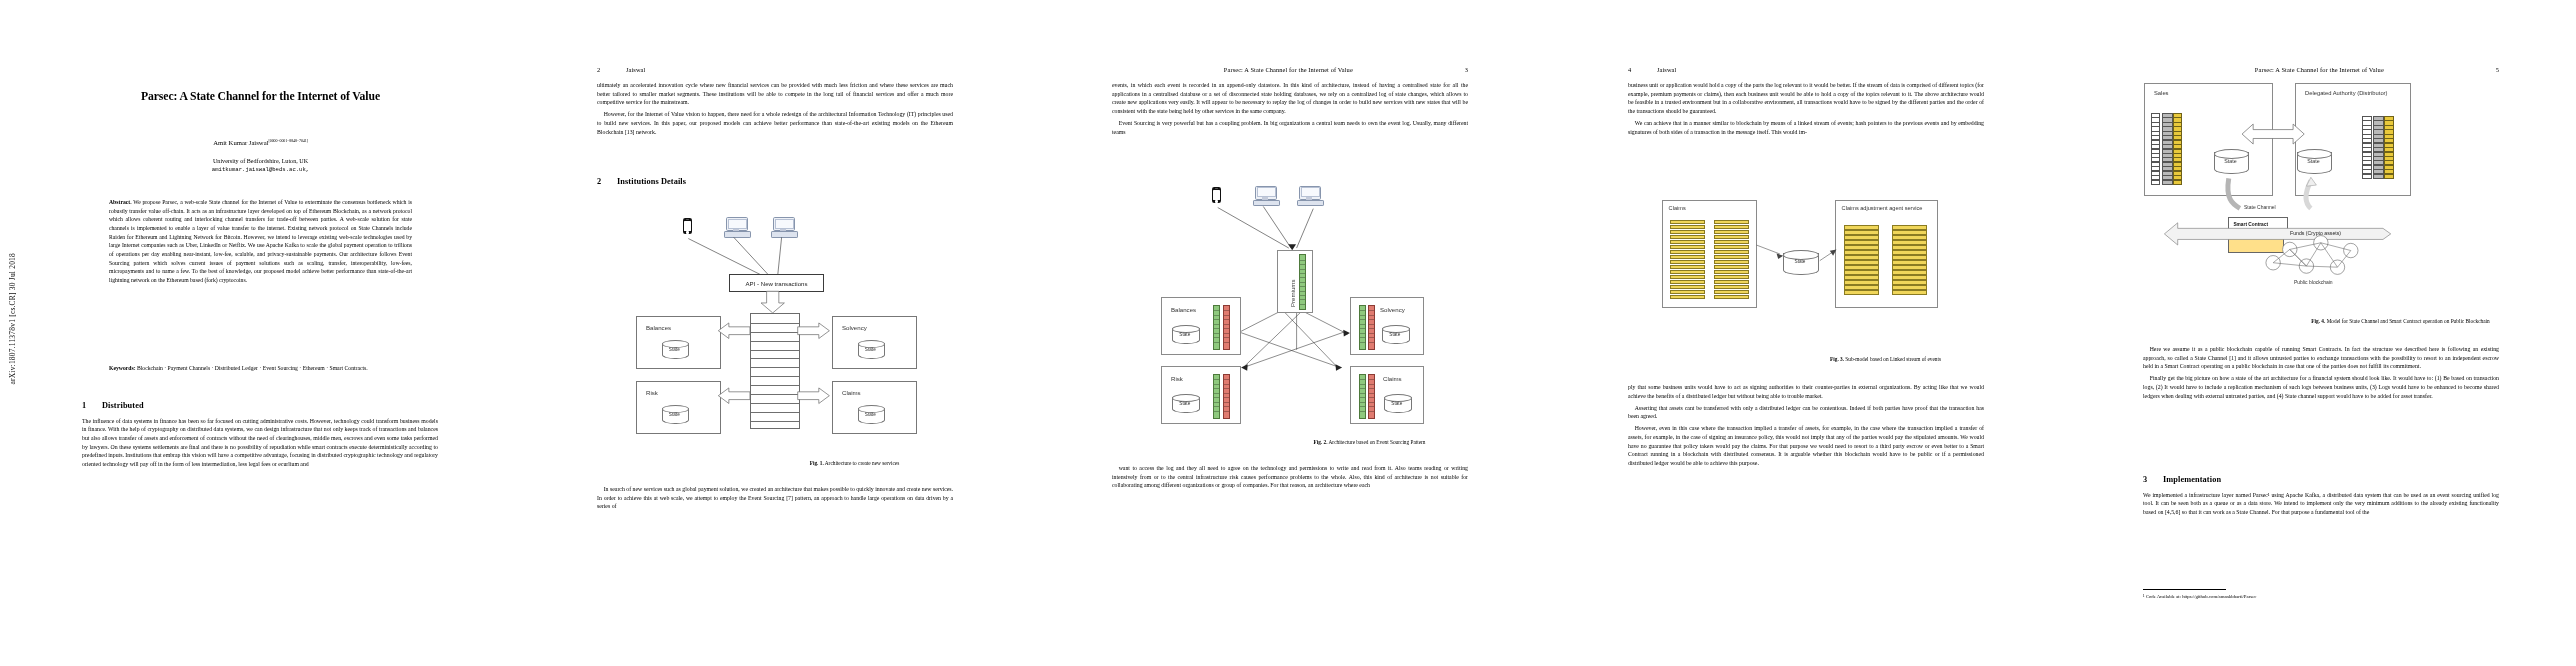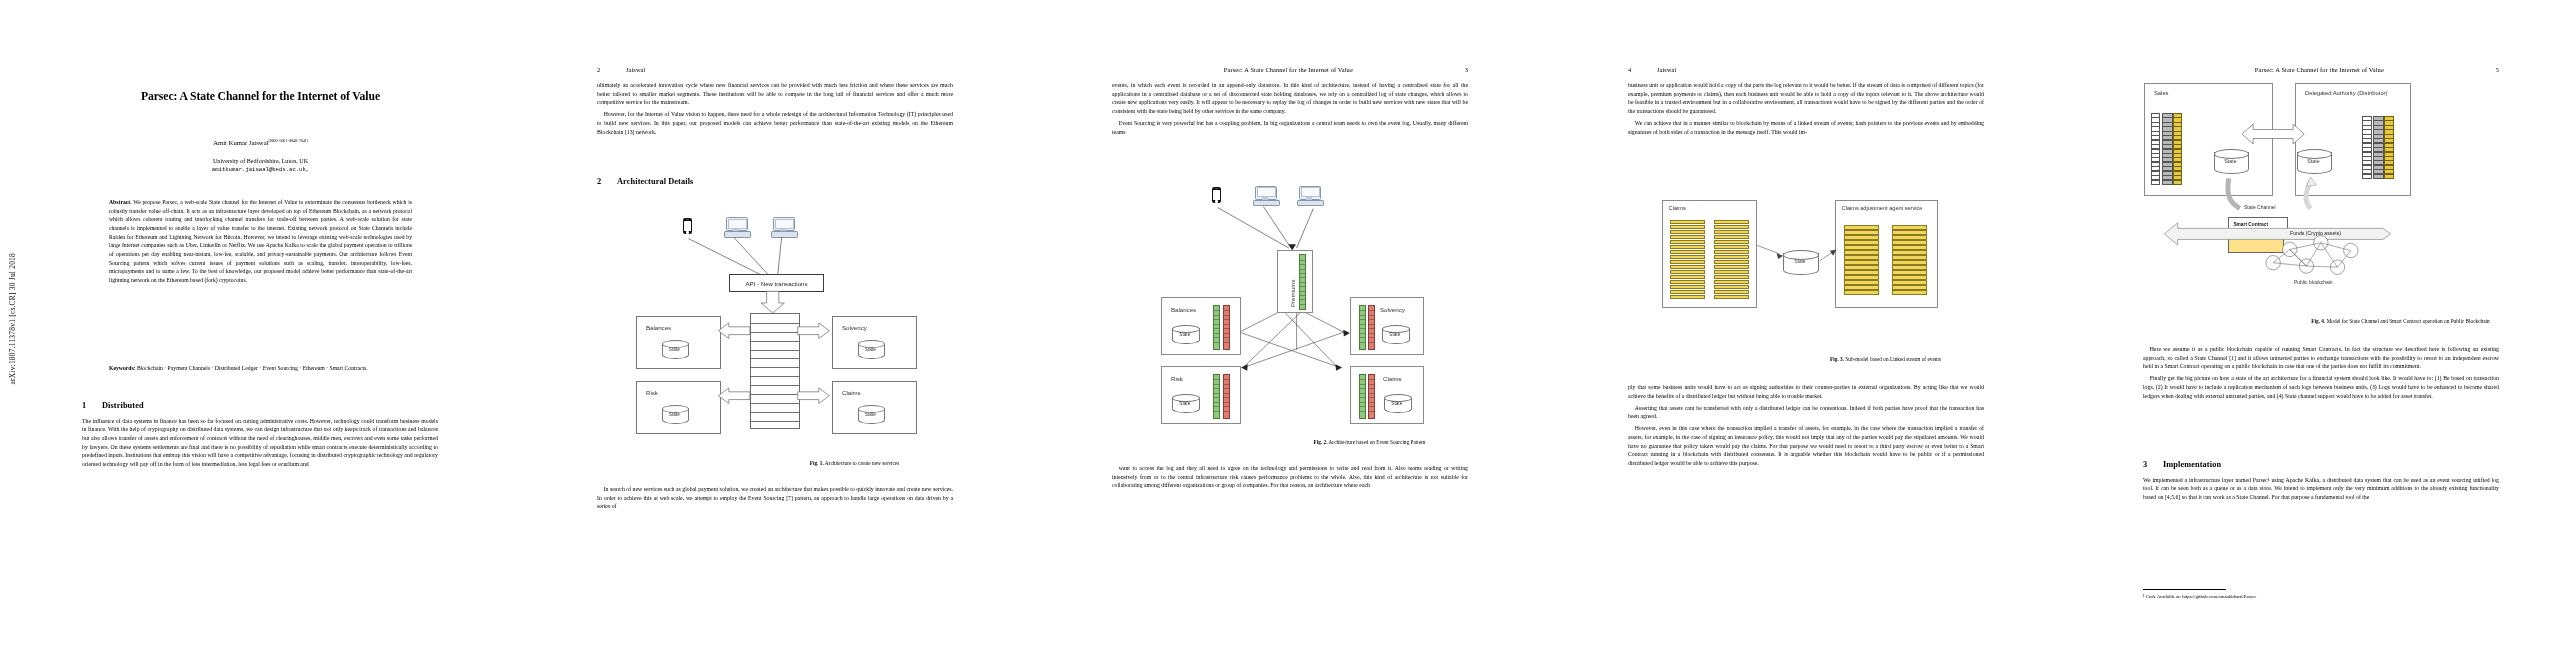--- a/index.html
+++ b/index.html
@@ -172,21 +172,21 @@
       <span class="rh-txt">Jaiswal</span>
     </div>
 
     <div class="col body" style="top:81px;">
       <p>ultimately an accelerated innovation cycle where new financial services can be provided with much less friction and where these services are much better tailored to smaller market segments. These institutions will be able to compete in the long tail of financial services and offer a much more competitive service for the mainstream.</p>
       <p class="ind">However, for the Internet of Value vision to happen, there need for a whole redesign of the architectural Information Technology (IT) principles used to build new services. In this paper, our proposed models can achieve better performance than state-of-the-art existing models on the Ethereum Blockchain [13] network.</p>
     </div>
 
     <div class="col" style="top:177px;">
       <div class="sec">
-        <span class="secnum">2</span><span>Architectural Details</span>
+        <span class="secnum">2</span><span>Institutions Details</span>
       </div>
     </div>
 
     <div class="fig1">
 
       <div class="phone" style="left:68px;top:4.4px;">
           <span class="pcdot"></span>
         </div>
       <div class="pc" style="left:109px;top:3.3px;">
         <div class="mon"></div>
@@ -752,21 +752,21 @@
     <div class="col figcap" style="top:318px;">
       <b>Fig. 4.</b>
       <span>Model for State Channel and Smart Contract operation on Public Blockchain</span>
     </div>
 
     <div class="col body" style="top:345px;">
       <p class="ind">Here we assume it as a public blockchain capable of running Smart Contracts. In fact the structure we described here is following an existing approach, so called a State Channel [1] and it allows untrusted parties to exchange transactions with the possibility to resort to an independent escrow held in a Smart Contract operating on a public blockchain in case that one of the parties does not fulfill its commitment.</p>
       <p class="ind">Finally get the big picture on how a state of the art architecture for a financial system should look like. It would have to: (1) Be based on transaction logs, (2) It would have to include a replication mechanism of such logs between business units, (3) Logs would have to be enhanced to become shared ledgers when dealing with external untrusted parties, and (4) State channel support would have to be added for asset transfer.</p>
     </div>
 
-    <div class="col" style="top:460px;">
+    <div class="col" style="top:475px;">
       <div class="sec">
         <span class="secnum">3</span><span>Implementation</span>
       </div>
       <div class="body" style="margin-top:6.7px;">
         <p>We implemented a infrastructure layer named Parsec¹ using Apache Kafka, a distributed data system that can be used as an event sourcing unified log tool. It can be seen both as a queue or as a data store. We intend to implement only the very minimum additions to the already existing functionality based on [4,5,6] so that it can work as a State Channel. For that purpose a fundamental tool of the</p>
       </div>
     </div>
 
     <div class="footrule" style="left:82px;top:589px;"></div>
     <div class="footnote" style="left:82px;top:594px;">¹ Code Available at: https://github.com/amankbharti/Parsec</div>

